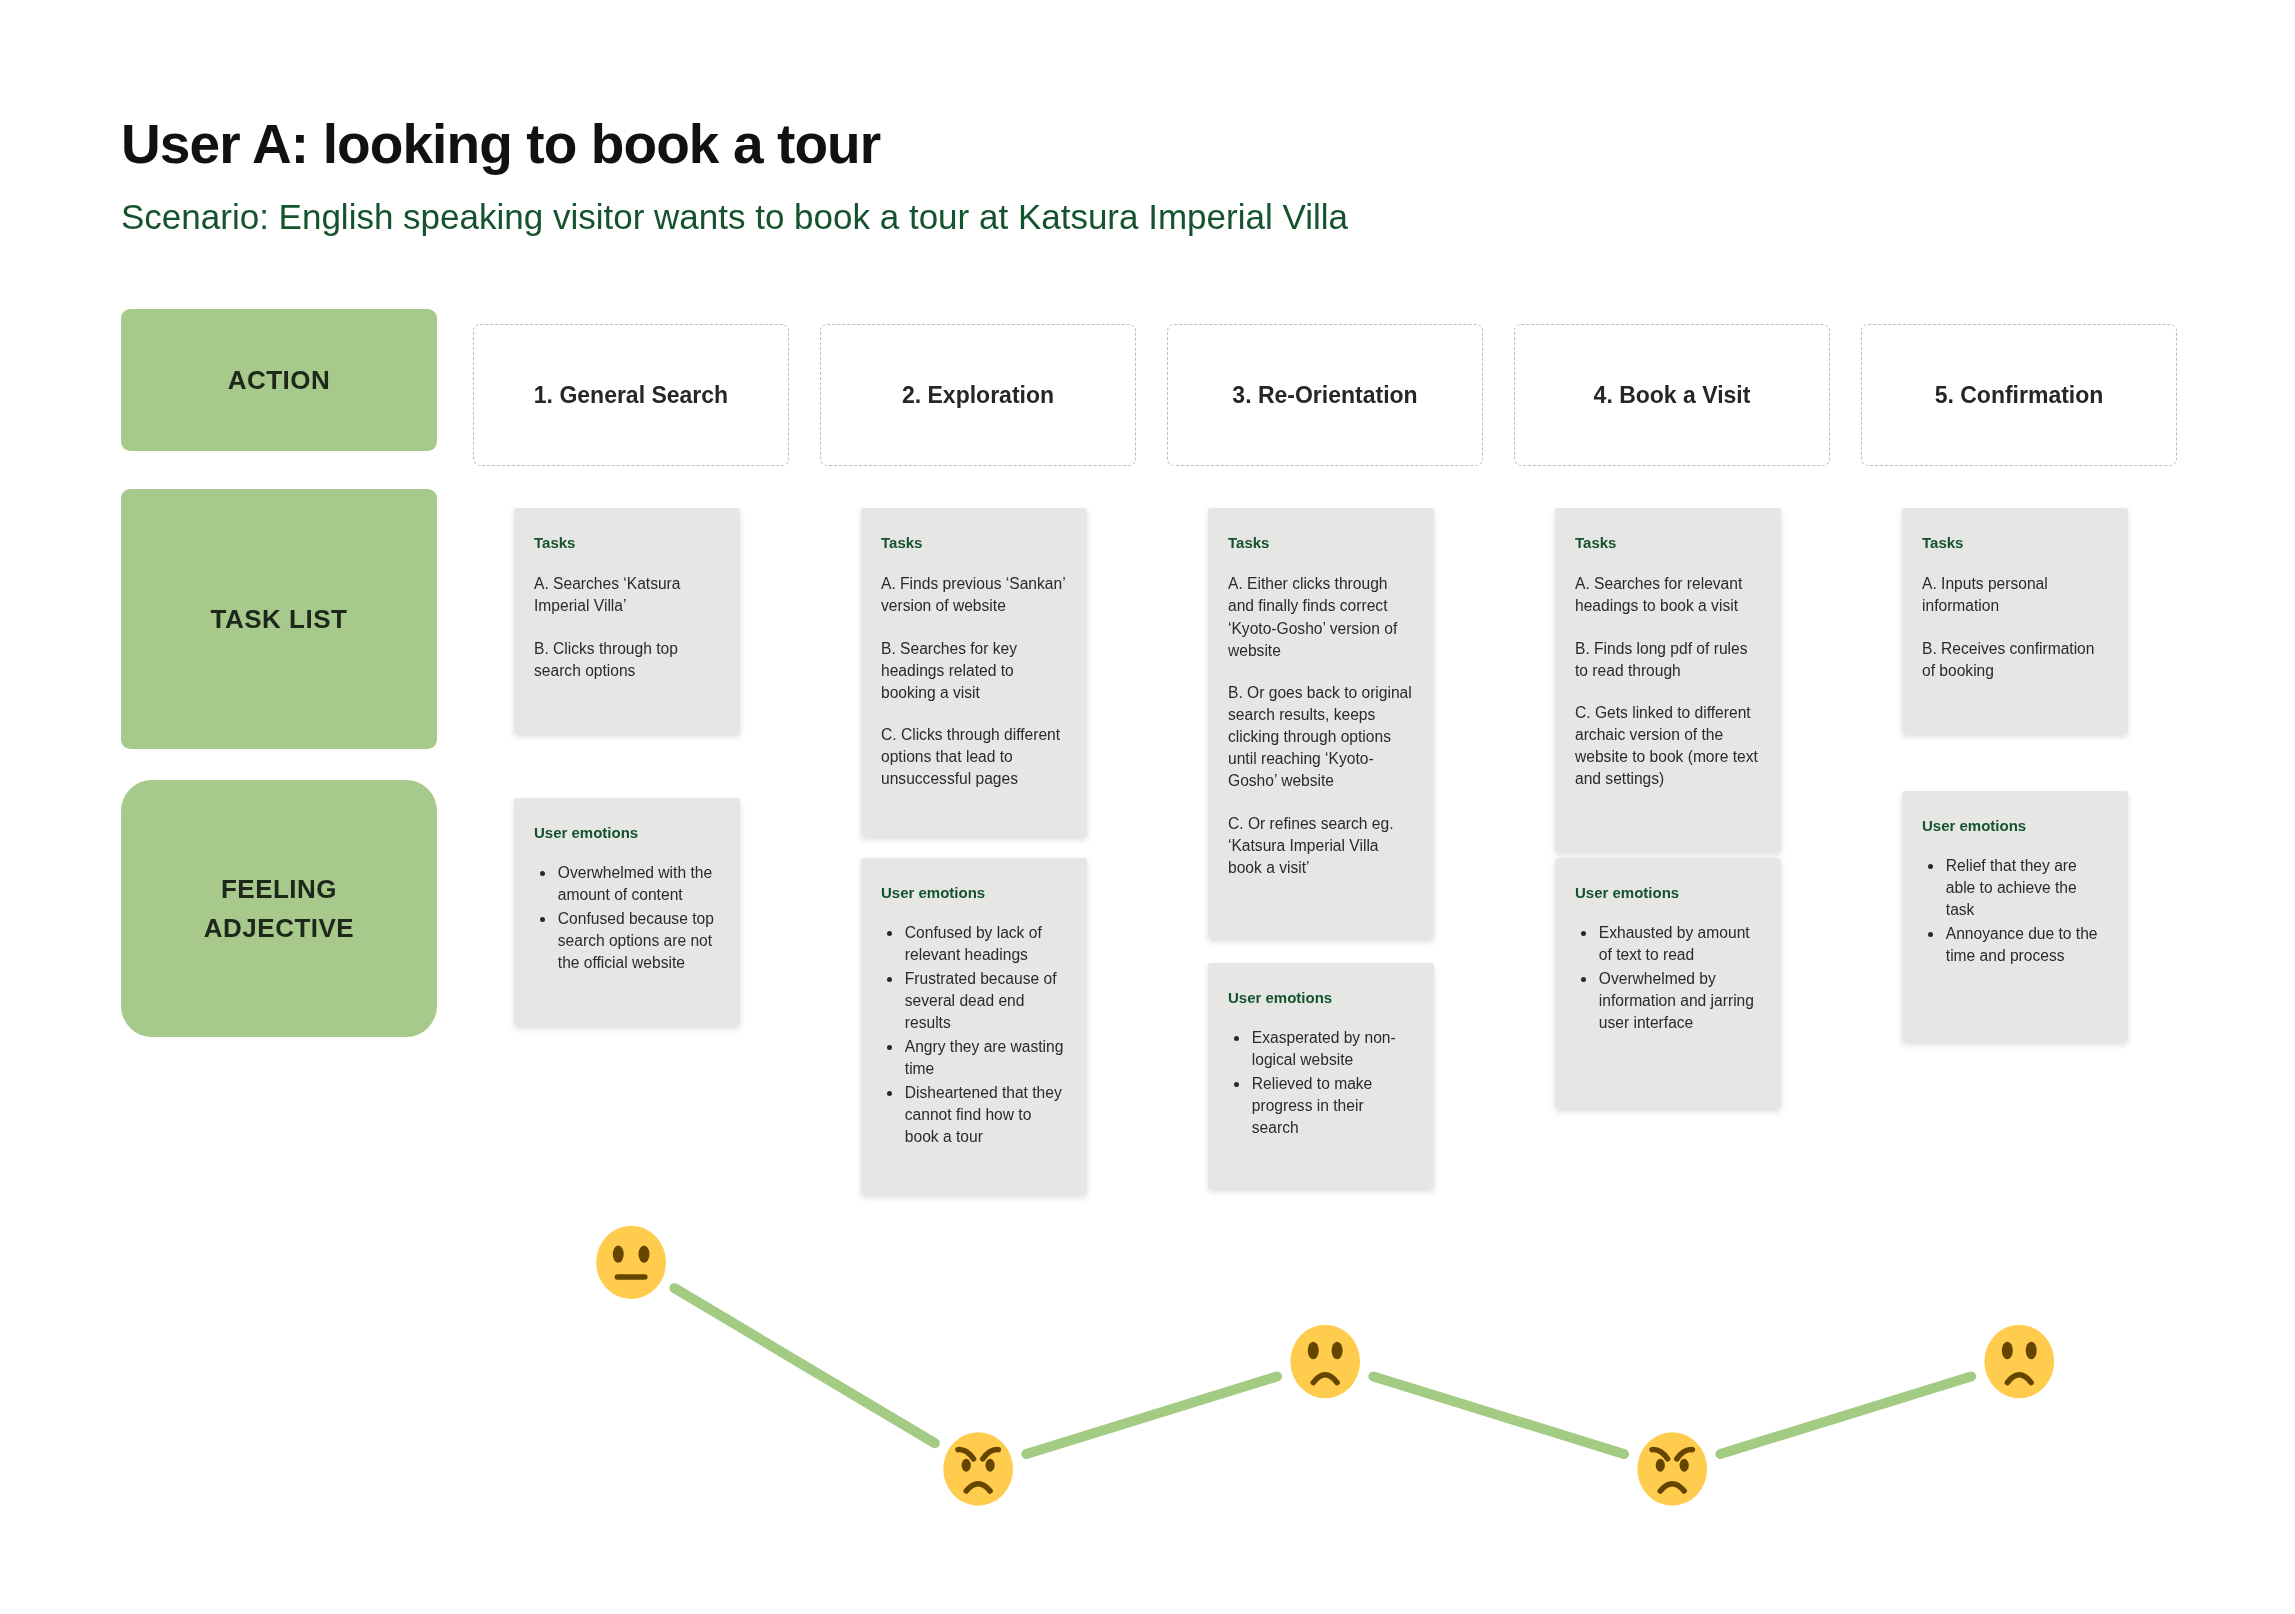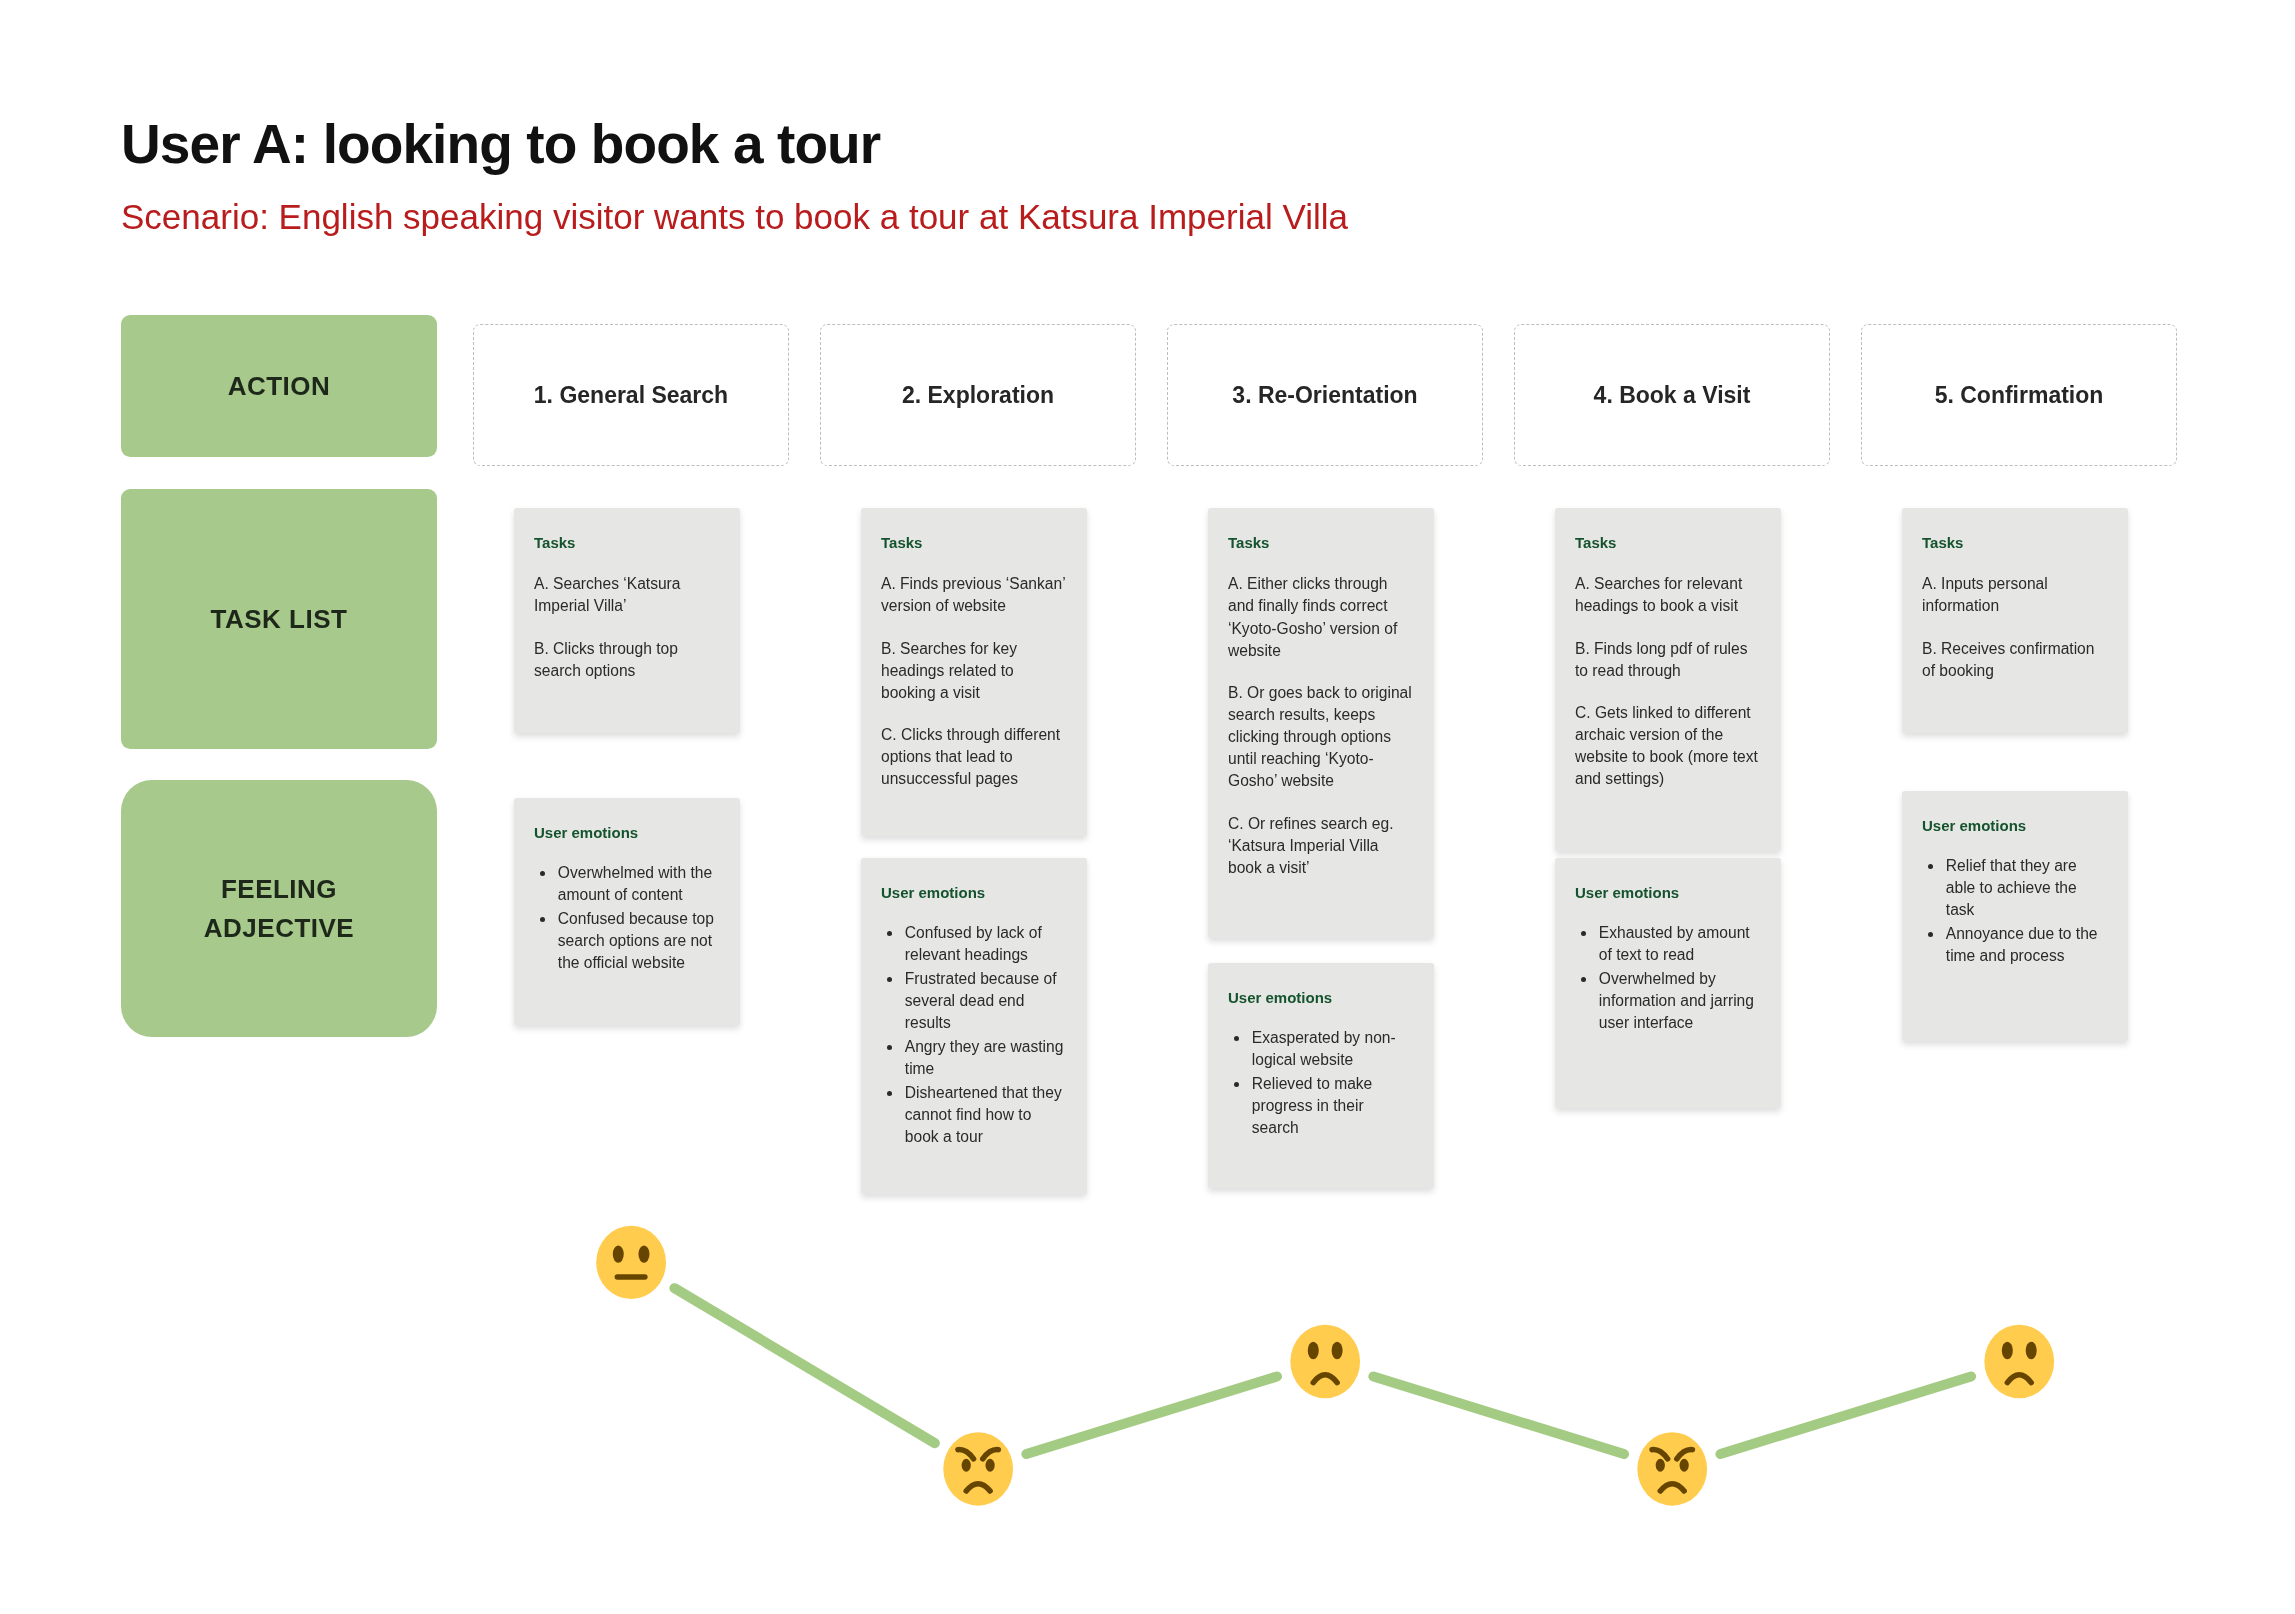--- a/index.html
+++ b/index.html
@@ -19,40 +19,40 @@
     font-size: 55px;
     font-weight: 700;
     letter-spacing: -0.9px;
     color: #111111;
   }
   .page-subtitle {
     position: absolute;
     left: 121px; top: 197px;
     font-size: 35px;
     font-weight: 400;
-    color: #b91c1c;
+    color: #14532d;
   }
   .green-box {
     position: absolute;
     left: 121px;
     width: 316px;
     background: #A7C98C;
     border-radius: 9.2px;
     display: flex;
     align-items: center;
     justify-content: center;
     text-align: center;
     font-weight: 700;
     font-size: 26px;
     letter-spacing: 0.5px;
     color: #1e281a;
     line-height: 1.5;
     padding: 9.2px 27.5px;
   }
-  .green-box.action   { top: 309px; height: 142px; margin-top: 6px; }
+  .green-box.action   { top: 309px; height: 142px; }
   .green-box.tasklist { top: 489px; height: 260px; }
   .green-box.feeling  { top: 780px; height: 257px; border-radius: 31px; }
   .stage-col {
     position: absolute;
     top: 15px;
     width: 316px;
     height: 1614px;
   }
   .stage-header {
     position: absolute;

